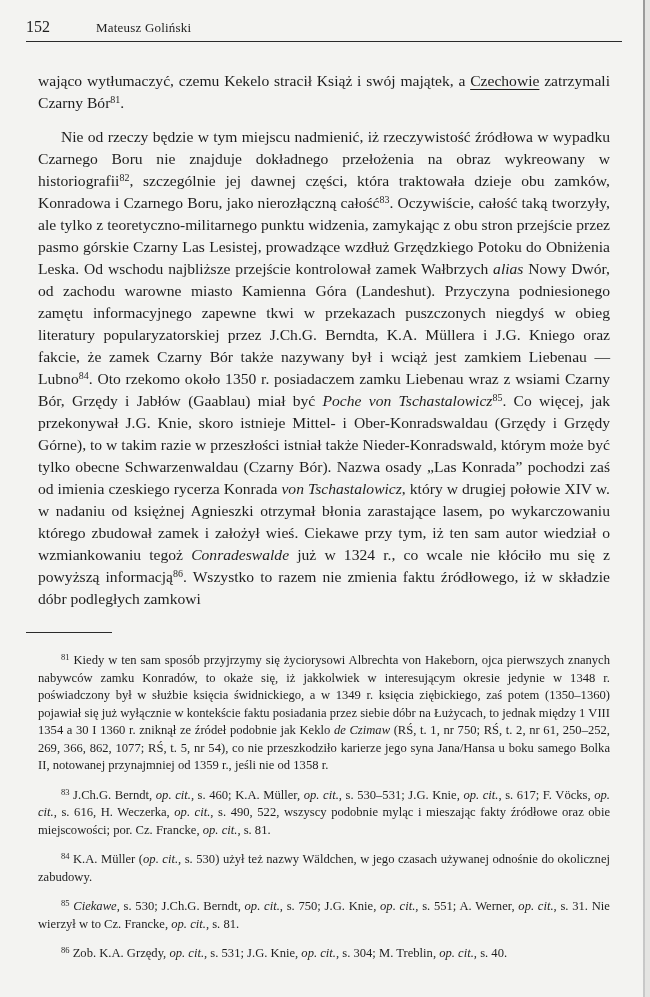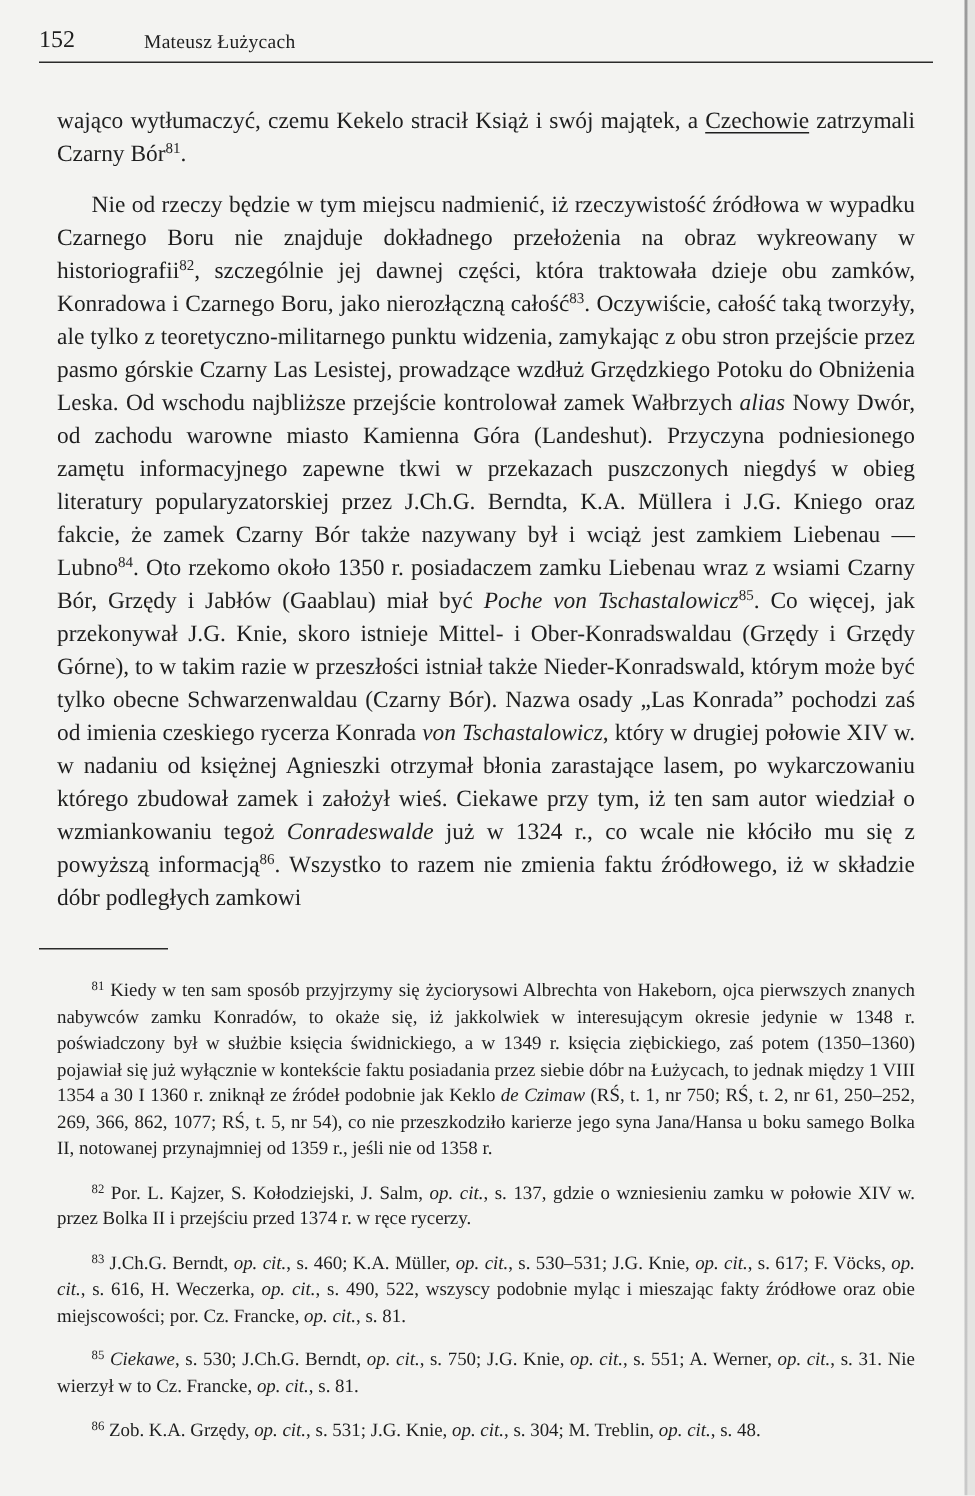--- a/index.html
+++ b/index.html
@@ -49,30 +49,30 @@
     i { font-style: italic; }
   </style>
 </head>
 <body>
 
 <div class="page-edge-shadow"></div>
 <div class="page-edge"></div>
 
 <div class="header">
   <span class="page-number">152</span>
-  <span class="running-head">Mateusz Łużycach</span>
+  <span class="running-head">Mateusz Goliński</span>
 </div>
 <div class="header-rule"></div>
 
 <div class="main-text" id="main-text">
     <p><span>wająco wytłumaczyć, czemu Kekelo stracił Książ i swój majątek, a </span><span class="underlined">Czechowie</span><span> zatrzymali Czarny Bór</span><sup>81</sup><span>.</span></p>
     <p class="indent"><span>Nie od rzeczy będzie w tym miejscu nadmienić, iż rzeczywistość źródłowa w wypadku Czarnego Boru nie znajduje dokładnego przełożenia na obraz wykreowany w historiografii</span><sup>82</sup><span>, szczególnie jej dawnej części, która traktowała dzieje obu zamków, Konradowa i Czarnego Boru, jako nierozłączną całość</span><sup>83</sup><span>. Oczywiście, całość taką tworzyły, ale tylko z teoretyczno-militarnego punktu widzenia, zamykając z obu stron przejście przez pasmo górskie Czarny Las Lesistej, prowadzące wzdłuż Grzędzkiego Potoku do Obniżenia Leska. Od wschodu najbliższe przejście kontrolował zamek Wałbrzych </span><i>alias</i><span> Nowy Dwór, od zachodu warowne miasto Kamienna Góra (Landeshut). Przyczyna podniesionego zamętu informacyjnego zapewne tkwi w przekazach puszczonych niegdyś w obieg literatury popularyzatorskiej przez J.Ch.G. Berndta, K.A. Müllera i J.G. Kniego oraz fakcie, że zamek Czarny Bór także nazywany był i wciąż jest zamkiem Liebenau — Lubno</span><sup>84</sup><span>. Oto rzekomo około 1350 r. posiadaczem zamku Liebenau wraz z wsiami Czarny Bór, Grzędy i Jabłów (Gaablau) miał być </span><i>Poche von Tschastalowicz</i><sup>85</sup><span>. Co więcej, jak przekonywał J.G. Knie, skoro istnieje Mittel- i Ober-Konradswaldau (Grzędy i Grzędy Górne), to w takim razie w przeszłości istniał także Nieder-Konradswald, którym może być tylko obecne Schwarzenwaldau (Czarny Bór). Nazwa osady „Las Konrada” pochodzi zaś od imienia czeskiego rycerza Konrada </span><i>von Tschastalowicz</i><span>, który w drugiej połowie XIV w. w nadaniu od księżnej Agnieszki otrzymał błonia zarastające lasem, po wykarczowaniu którego zbudował zamek i założył wieś. Ciekawe przy tym, iż ten sam autor wiedział o wzmiankowaniu tegoż </span><i>Conradeswalde</i><span> już w 1324 r., co wcale nie kłóciło mu się z powyższą informacją</span><sup>86</sup><span>. Wszystko to razem nie zmienia faktu źródłowego, iż w składzie dóbr podległych zamkowi</span></p>
   </div>
 
 <div class="fn-rule"></div>
 
 <div class="footnotes" id="footnotes">
     <p><sup>81</sup><span> Kiedy w ten sam sposób przyjrzymy się życiorysowi Albrechta von Hakeborn, ojca pierwszych znanych nabywców zamku Konradów, to okaże się, iż jakkolwiek w interesującym okresie jedynie w 1348 r. poświadczony był w służbie księcia świdnickiego, a w 1349 r. księcia ziębickiego, zaś potem (1350–1360) pojawiał się już wyłącznie w kontekście faktu posiadania przez siebie dóbr na Łużycach, to jednak między 1 VIII 1354 a 30 I 1360 r. zniknął ze źródeł podobnie jak Keklo </span><i>de Czimaw</i><span> (RŚ, t. 1, nr 750; RŚ, t. 2, nr 61, 250–252, 269, 366, 862, 1077; RŚ, t. 5, nr 54), co nie przeszkodziło karierze jego syna Jana/Hansa u boku samego Bolka II, notowanej przynajmniej od 1359 r., jeśli nie od 1358 r.</span></p>
-    <p><sup>82</sup><span> Por. L. Kajzer, S. Kołodziejski, J. Salm, </span><i>op. cit.</i><span>, s. 137, gdzie o wzniesieniu zamku w połowie XIV w. przez Bolka II i przejściu przed 1374 r. w ręce rycerzy.</span></p>
     <p><sup>83</sup><span> J.Ch.G. Berndt, </span><i>op. cit.</i><span>, s. 460; K.A. Müller, </span><i>op. cit.</i><span>, s. 530–531; J.G. Knie, </span><i>op. cit.</i><span>, s. 617; F. Vöcks, </span><i>op. cit.</i><span>, s. 616, H. Weczerka, </span><i>op. cit.</i><span>, s. 490, 522, wszyscy podobnie myląc i mieszając fakty źródłowe oraz obie miejscowości; por. Cz. Francke, </span><i>op. cit.</i><span>, s. 81.</span></p>
+    <p><sup>84</sup><span> K.A. Müller (</span><i>op. cit.</i><span>, s. 530) użył też nazwy Wäldchen, w jego czasach używanej odnośnie do okolicznej zabudowy.</span></p>
     <p><sup>85</sup><span> </span><i>Ciekawe</i><span>, s. 530; J.Ch.G. Berndt, </span><i>op. cit.</i><span>, s. 750; J.G. Knie, </span><i>op. cit.</i><span>, s. 551; A. Werner, </span><i>op. cit.</i><span>, s. 31. Nie wierzył w to Cz. Francke, </span><i>op. cit.</i><span>, s. 81.</span></p>
-    <p><sup>86</sup><span> Zob. K.A. Grzędy, </span><i>op. cit.</i><span>, s. 531; J.G. Knie, </span><i>op. cit.</i><span>, s. 304; M. Treblin, </span><i>op. cit.</i><span>, s. 48.</span></p>
+    <p><sup>86</sup><span> Zob. K.A. Grzędy, </span><i>op. cit.</i><span>, s. 531; J.G. Knie, </span><i>op. cit.</i><span>, s. 304; M. Treblin, </span><i>op. cit.</i><span>, s. 40.</span></p>
   </div>
 
 </body></html>

